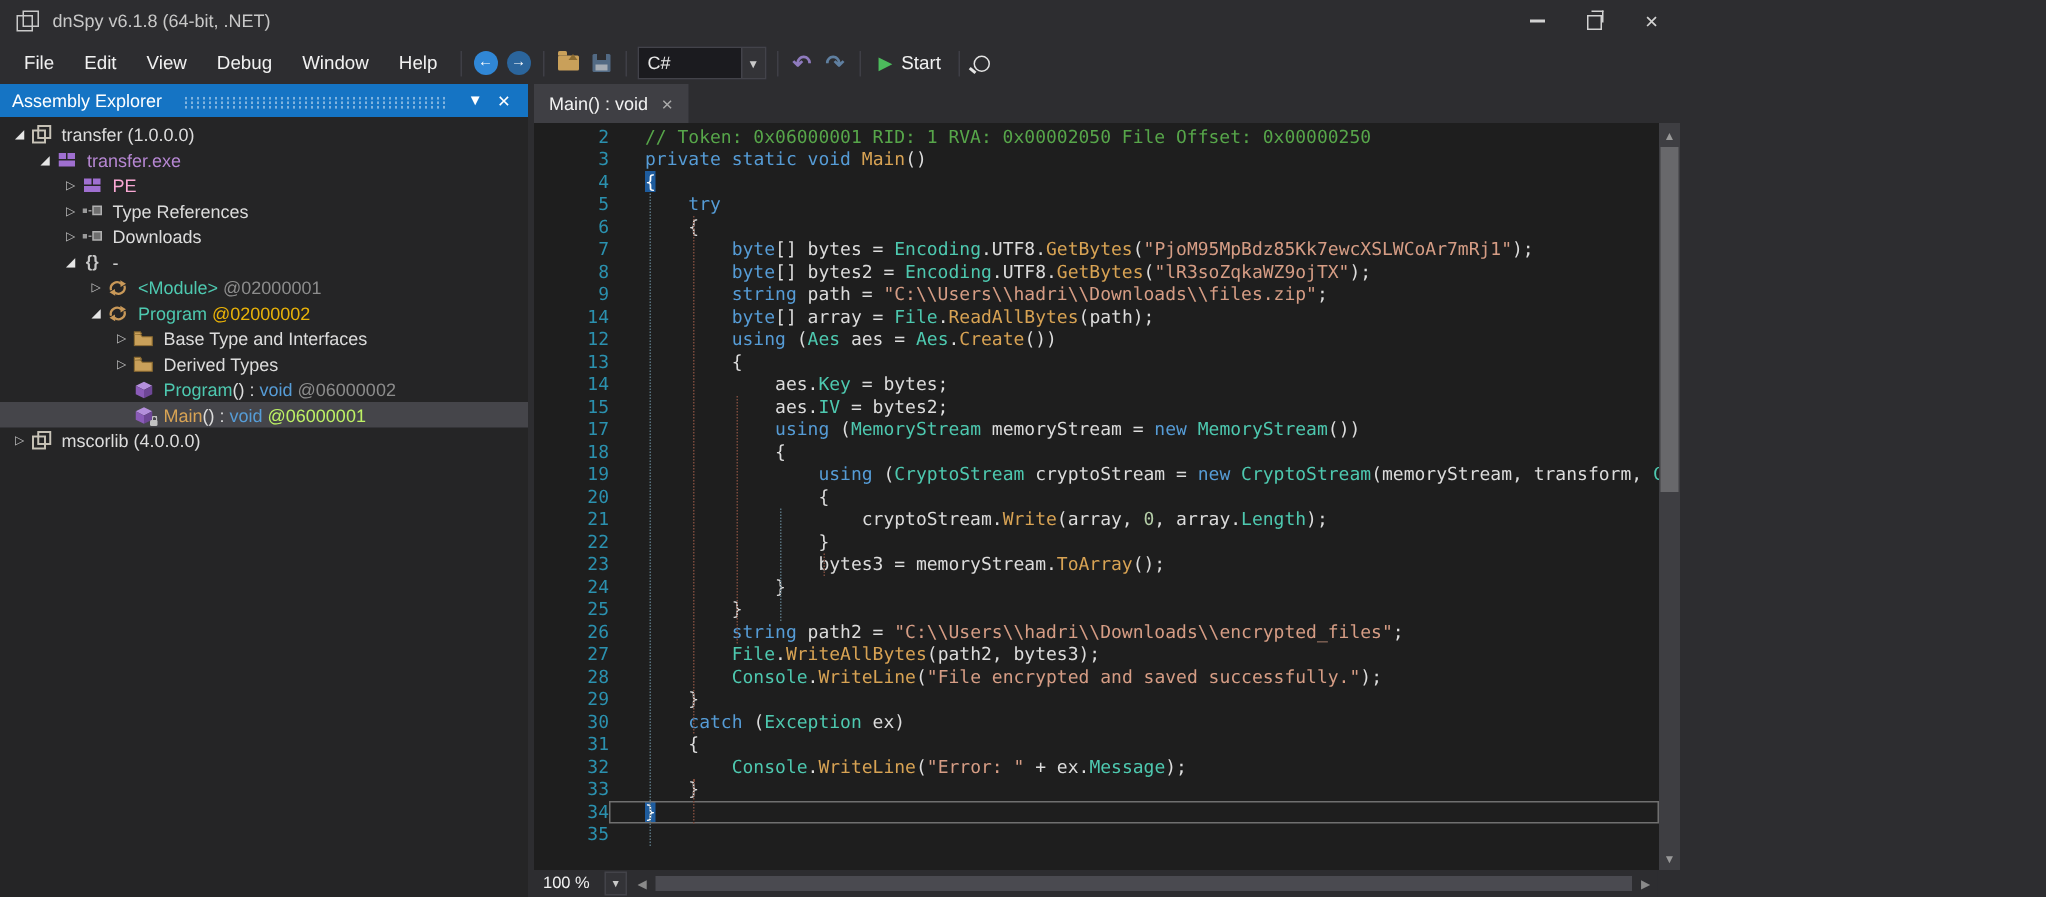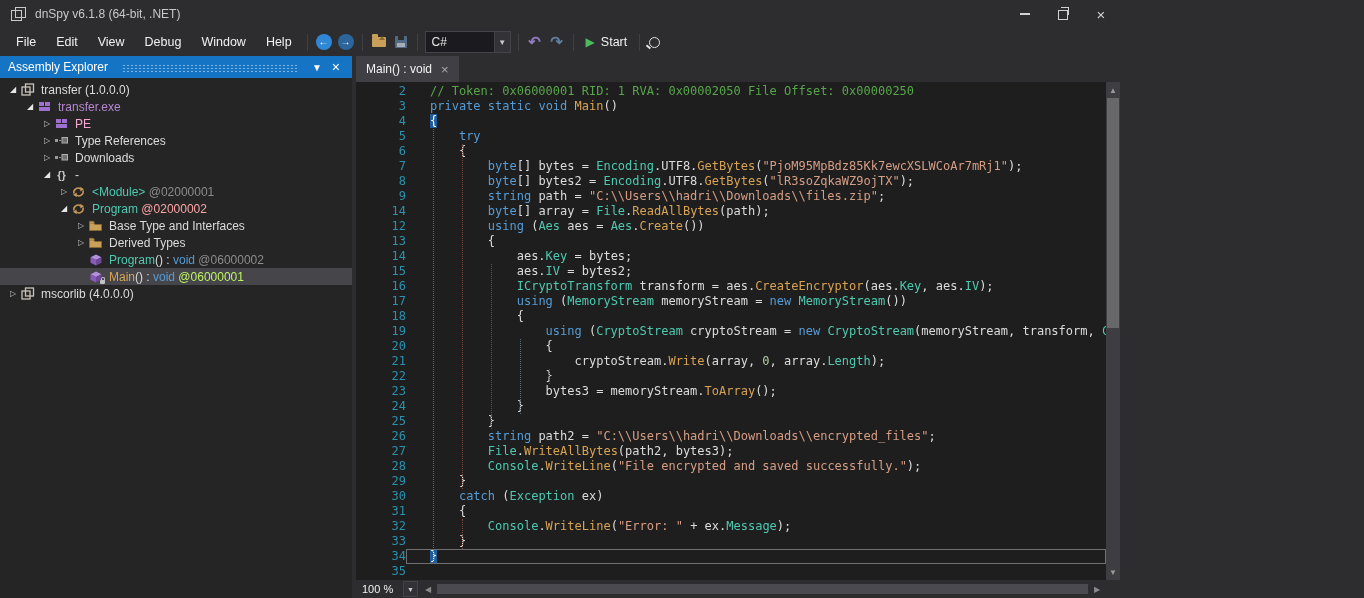--- a/index.html
+++ b/index.html
@@ -217,21 +217,21 @@
                 <path d="M2 7.5 A4.2 4.2 0 0 1 8.8 3.2" stroke="#C89858" stroke-width="1.5" fill="none"></path>
                 <polygon points="8.2,0.8 12,3.2 8.4,5.4" fill="#C89858"></polygon>
                 <path d="M11 4.5 A4.2 4.2 0 0 1 4.2 8.8" stroke="#C89858" stroke-width="1.5" fill="none"></path>
                 <polygon points="4.8,11.2 1,8.8 4.6,6.6" fill="#C89858"></polygon>
               </svg></span><span style="color: rgb(78, 201, 176);">&lt;Module&gt;</span><span style="color: rgb(140, 140, 140);"> @02000001</span></div>
           <div class="tree-row" style="padding-left: 57px;"><span class="expander">◢</span><span class="ticon"><svg width="13" height="12" viewBox="0 0 13 12">
                 <path d="M2 7.5 A4.2 4.2 0 0 1 8.8 3.2" stroke="#C89858" stroke-width="1.5" fill="none"></path>
                 <polygon points="8.2,0.8 12,3.2 8.4,5.4" fill="#C89858"></polygon>
                 <path d="M11 4.5 A4.2 4.2 0 0 1 4.2 8.8" stroke="#C89858" stroke-width="1.5" fill="none"></path>
                 <polygon points="4.8,11.2 1,8.8 4.6,6.6" fill="#C89858"></polygon>
-              </svg></span><span style="color: rgb(78, 201, 176);">Program</span><span style="color: #fca5a5;"> @02000002</span></div>
+              </svg></span><span style="color: rgb(78, 201, 176);">Program</span><span style="color: #eab308;"> @02000002</span></div>
           <div class="tree-row" style="padding-left: 74px;"><span class="expander collapsed">▷</span><span class="ticon"><svg width="13" height="11" viewBox="0 0 13 11">
                 <path d="M0.5 3 h4.2 l1.2 1.5 h6.6 v6 h-12z" fill="#C9A05A" stroke="#8A6A30" stroke-width="0.8"></path>
                 <path d="M0.5 3 v-1.7 h4 l1 1.4" fill="#C9A05A" stroke="#8A6A30" stroke-width="0.8"></path>
               </svg></span><span style="color: rgb(220, 220, 220);">Base Type and Interfaces</span></div>
           <div class="tree-row" style="padding-left: 74px;"><span class="expander collapsed">▷</span><span class="ticon"><svg width="13" height="11" viewBox="0 0 13 11">
                 <path d="M0.5 3 h4.2 l1.2 1.5 h6.6 v6 h-12z" fill="#C9A05A" stroke="#8A6A30" stroke-width="0.8"></path>
                 <path d="M0.5 3 v-1.7 h4 l1 1.4" fill="#C9A05A" stroke="#8A6A30" stroke-width="0.8"></path>
               </svg></span><span style="color: rgb(220, 220, 220);">Derived Types</span></div>
           <div class="tree-row" style="padding-left: 74px;"><span class="expander"></span><span class="ticon"><svg width="12" height="12" viewBox="0 0 12 12">
                 <polygon points="6,0.5 11.5,3.2 6,6 0.5,3.2" fill="#B48FDC"></polygon>
@@ -267,21 +267,20 @@
             <div class="code-line"><span class="ln">5</span><span class="lc"><span class="pl">    </span><span class="kw">try</span></span></div>
             <div class="code-line"><span class="ln">6</span><span class="lc"><span class="pl">    {</span></span></div>
             <div class="code-line"><span class="ln">7</span><span class="lc"><span class="pl">        </span><span class="kw">byte</span><span class="pl">[] bytes = </span><span class="ty">Encoding</span><span class="pl">.UTF8.</span><span class="me">GetBytes</span><span class="pl">(</span><span class="st">"PjoM95MpBdz85Kk7ewcXSLWCoAr7mRj1"</span><span class="pl">);</span></span></div>
             <div class="code-line"><span class="ln">8</span><span class="lc"><span class="pl">        </span><span class="kw">byte</span><span class="pl">[] bytes2 = </span><span class="ty">Encoding</span><span class="pl">.UTF8.</span><span class="me">GetBytes</span><span class="pl">(</span><span class="st">"lR3soZqkaWZ9ojTX"</span><span class="pl">);</span></span></div>
             <div class="code-line"><span class="ln">9</span><span class="lc"><span class="pl">        </span><span class="kw">string</span><span class="pl"> path = </span><span class="st">"C:\\Users\\hadri\\Downloads\\files.zip"</span><span class="pl">;</span></span></div>
             <div class="code-line"><span class="ln">14</span><span class="lc"><span class="pl">        </span><span class="kw">byte</span><span class="pl">[] array = </span><span class="ty">File</span><span class="pl">.</span><span class="me">ReadAllBytes</span><span class="pl">(path);</span></span></div>
             <div class="code-line"><span class="ln">12</span><span class="lc"><span class="pl">        </span><span class="kw">using</span><span class="pl"> (</span><span class="ty">Aes</span><span class="pl"> aes = </span><span class="ty">Aes</span><span class="pl">.</span><span class="me">Create</span><span class="pl">())</span></span></div>
             <div class="code-line"><span class="ln">13</span><span class="lc"><span class="pl">        {</span></span></div>
             <div class="code-line"><span class="ln">14</span><span class="lc"><span class="pl">            aes.</span><span class="pr">Key</span><span class="pl"> = bytes;</span></span></div>
             <div class="code-line"><span class="ln">15</span><span class="lc"><span class="pl">            aes.</span><span class="pr">IV</span><span class="pl"> = bytes2;</span></span></div>
-            <div class="code-line"><span class="ln">16</span><span class="lc"><span class="pl">            </span><span class="ty">ICryptoTransform</span><span class="pl"> transform = aes.</span><span class="me">CreateEncryptor</span><span class="pl">(aes.</span><span class="pr">Key</span><span class="pl">, aes.</span><span class="pr">IV</span><span class="pl">);</span></span></div>
             <div class="code-line"><span class="ln">17</span><span class="lc"><span class="pl">            </span><span class="kw">using</span><span class="pl"> (</span><span class="ty">MemoryStream</span><span class="pl"> memoryStream = </span><span class="kw">new</span><span class="pl"> </span><span class="ty">MemoryStream</span><span class="pl">())</span></span></div>
             <div class="code-line"><span class="ln">18</span><span class="lc"><span class="pl">            {</span></span></div>
             <div class="code-line"><span class="ln">19</span><span class="lc"><span class="pl">                </span><span class="kw">using</span><span class="pl"> (</span><span class="ty">CryptoStream</span><span class="pl"> cryptoStream = </span><span class="kw">new</span><span class="pl"> </span><span class="ty">CryptoStream</span><span class="pl">(memoryStream, transform, </span><span class="ty">CryptoStreamMode</span><span class="pl">.</span><span class="en">Write</span><span class="pl">))</span></span></div>
             <div class="code-line"><span class="ln">20</span><span class="lc"><span class="pl">                {</span></span></div>
             <div class="code-line"><span class="ln">21</span><span class="lc"><span class="pl">                    cryptoStream.</span><span class="me">Write</span><span class="pl">(array, </span><span class="nu">0</span><span class="pl">, array.</span><span class="pr">Length</span><span class="pl">);</span></span></div>
             <div class="code-line"><span class="ln">22</span><span class="lc"><span class="pl">                }</span></span></div>
             <div class="code-line"><span class="ln">23</span><span class="lc"><span class="pl">                bytes3 = memoryStream.</span><span class="me">ToArray</span><span class="pl">();</span></span></div>
             <div class="code-line"><span class="ln">24</span><span class="lc"><span class="pl">            }</span></span></div>
             <div class="code-line"><span class="ln">25</span><span class="lc"><span class="pl">        }</span></span></div>
             <div class="code-line"><span class="ln">26</span><span class="lc"><span class="pl">        </span><span class="kw">string</span><span class="pl"> path2 = </span><span class="st">"C:\\Users\\hadri\\Downloads\\encrypted_files"</span><span class="pl">;</span></span></div>

